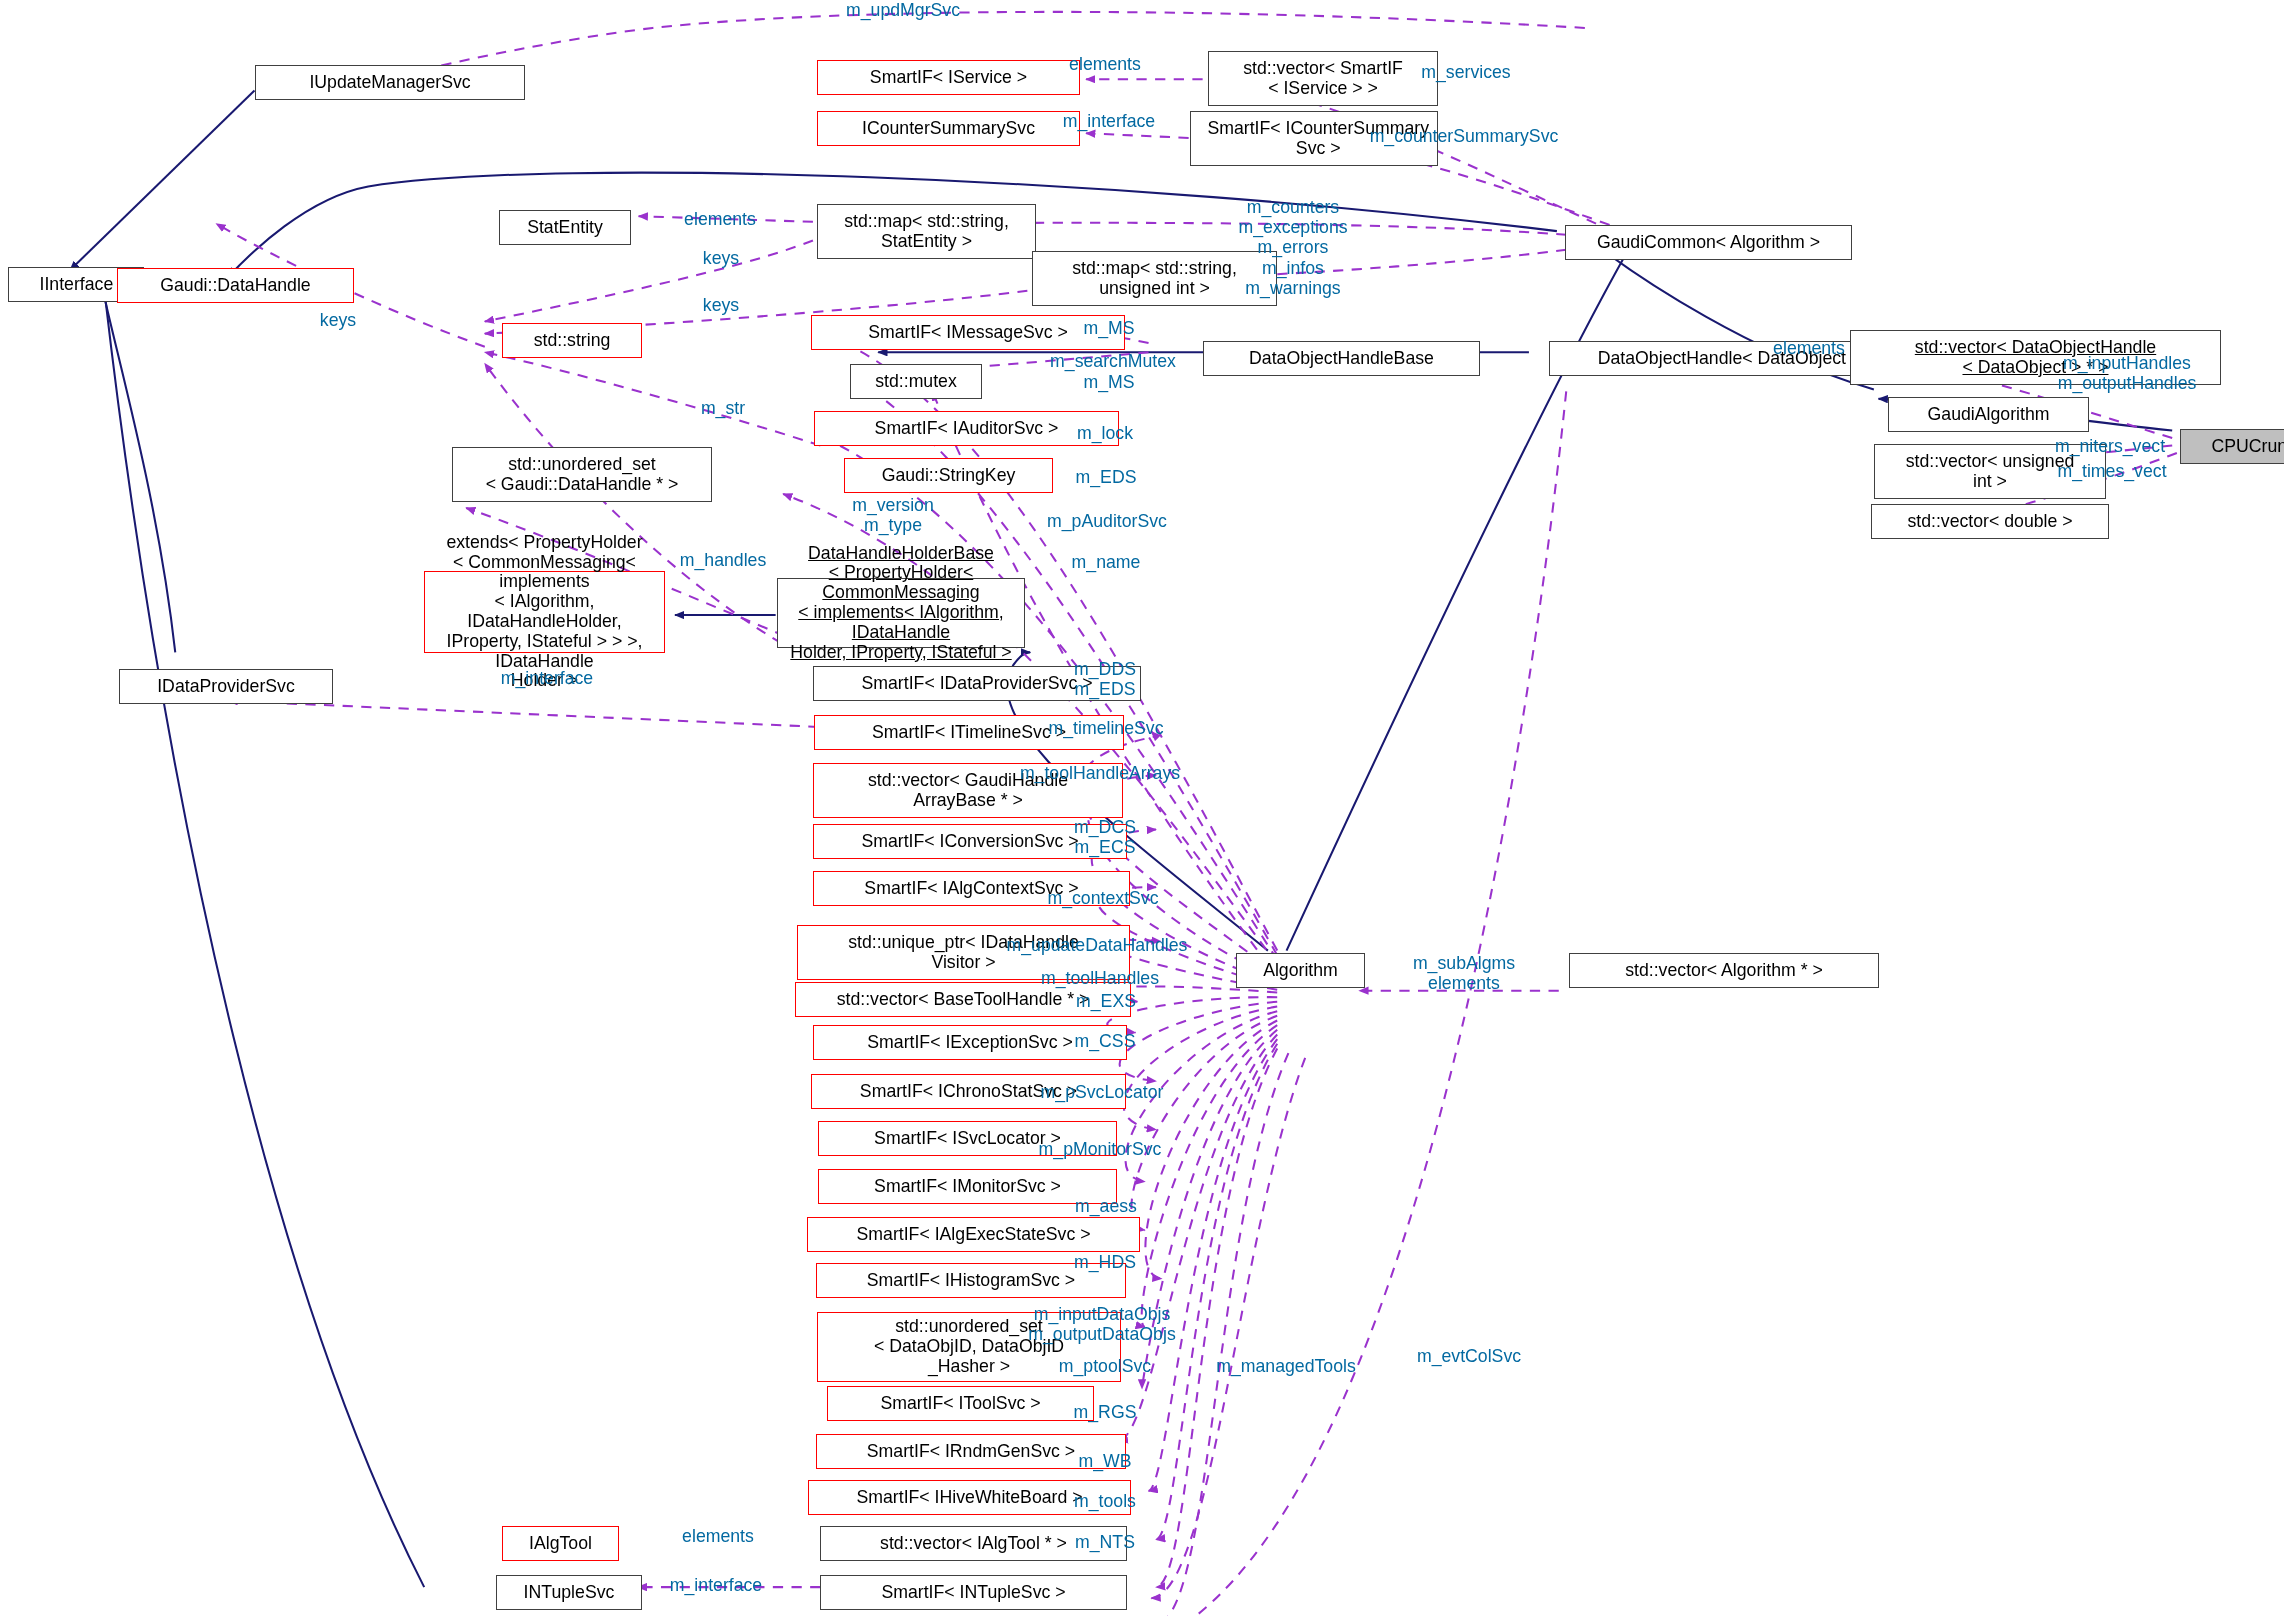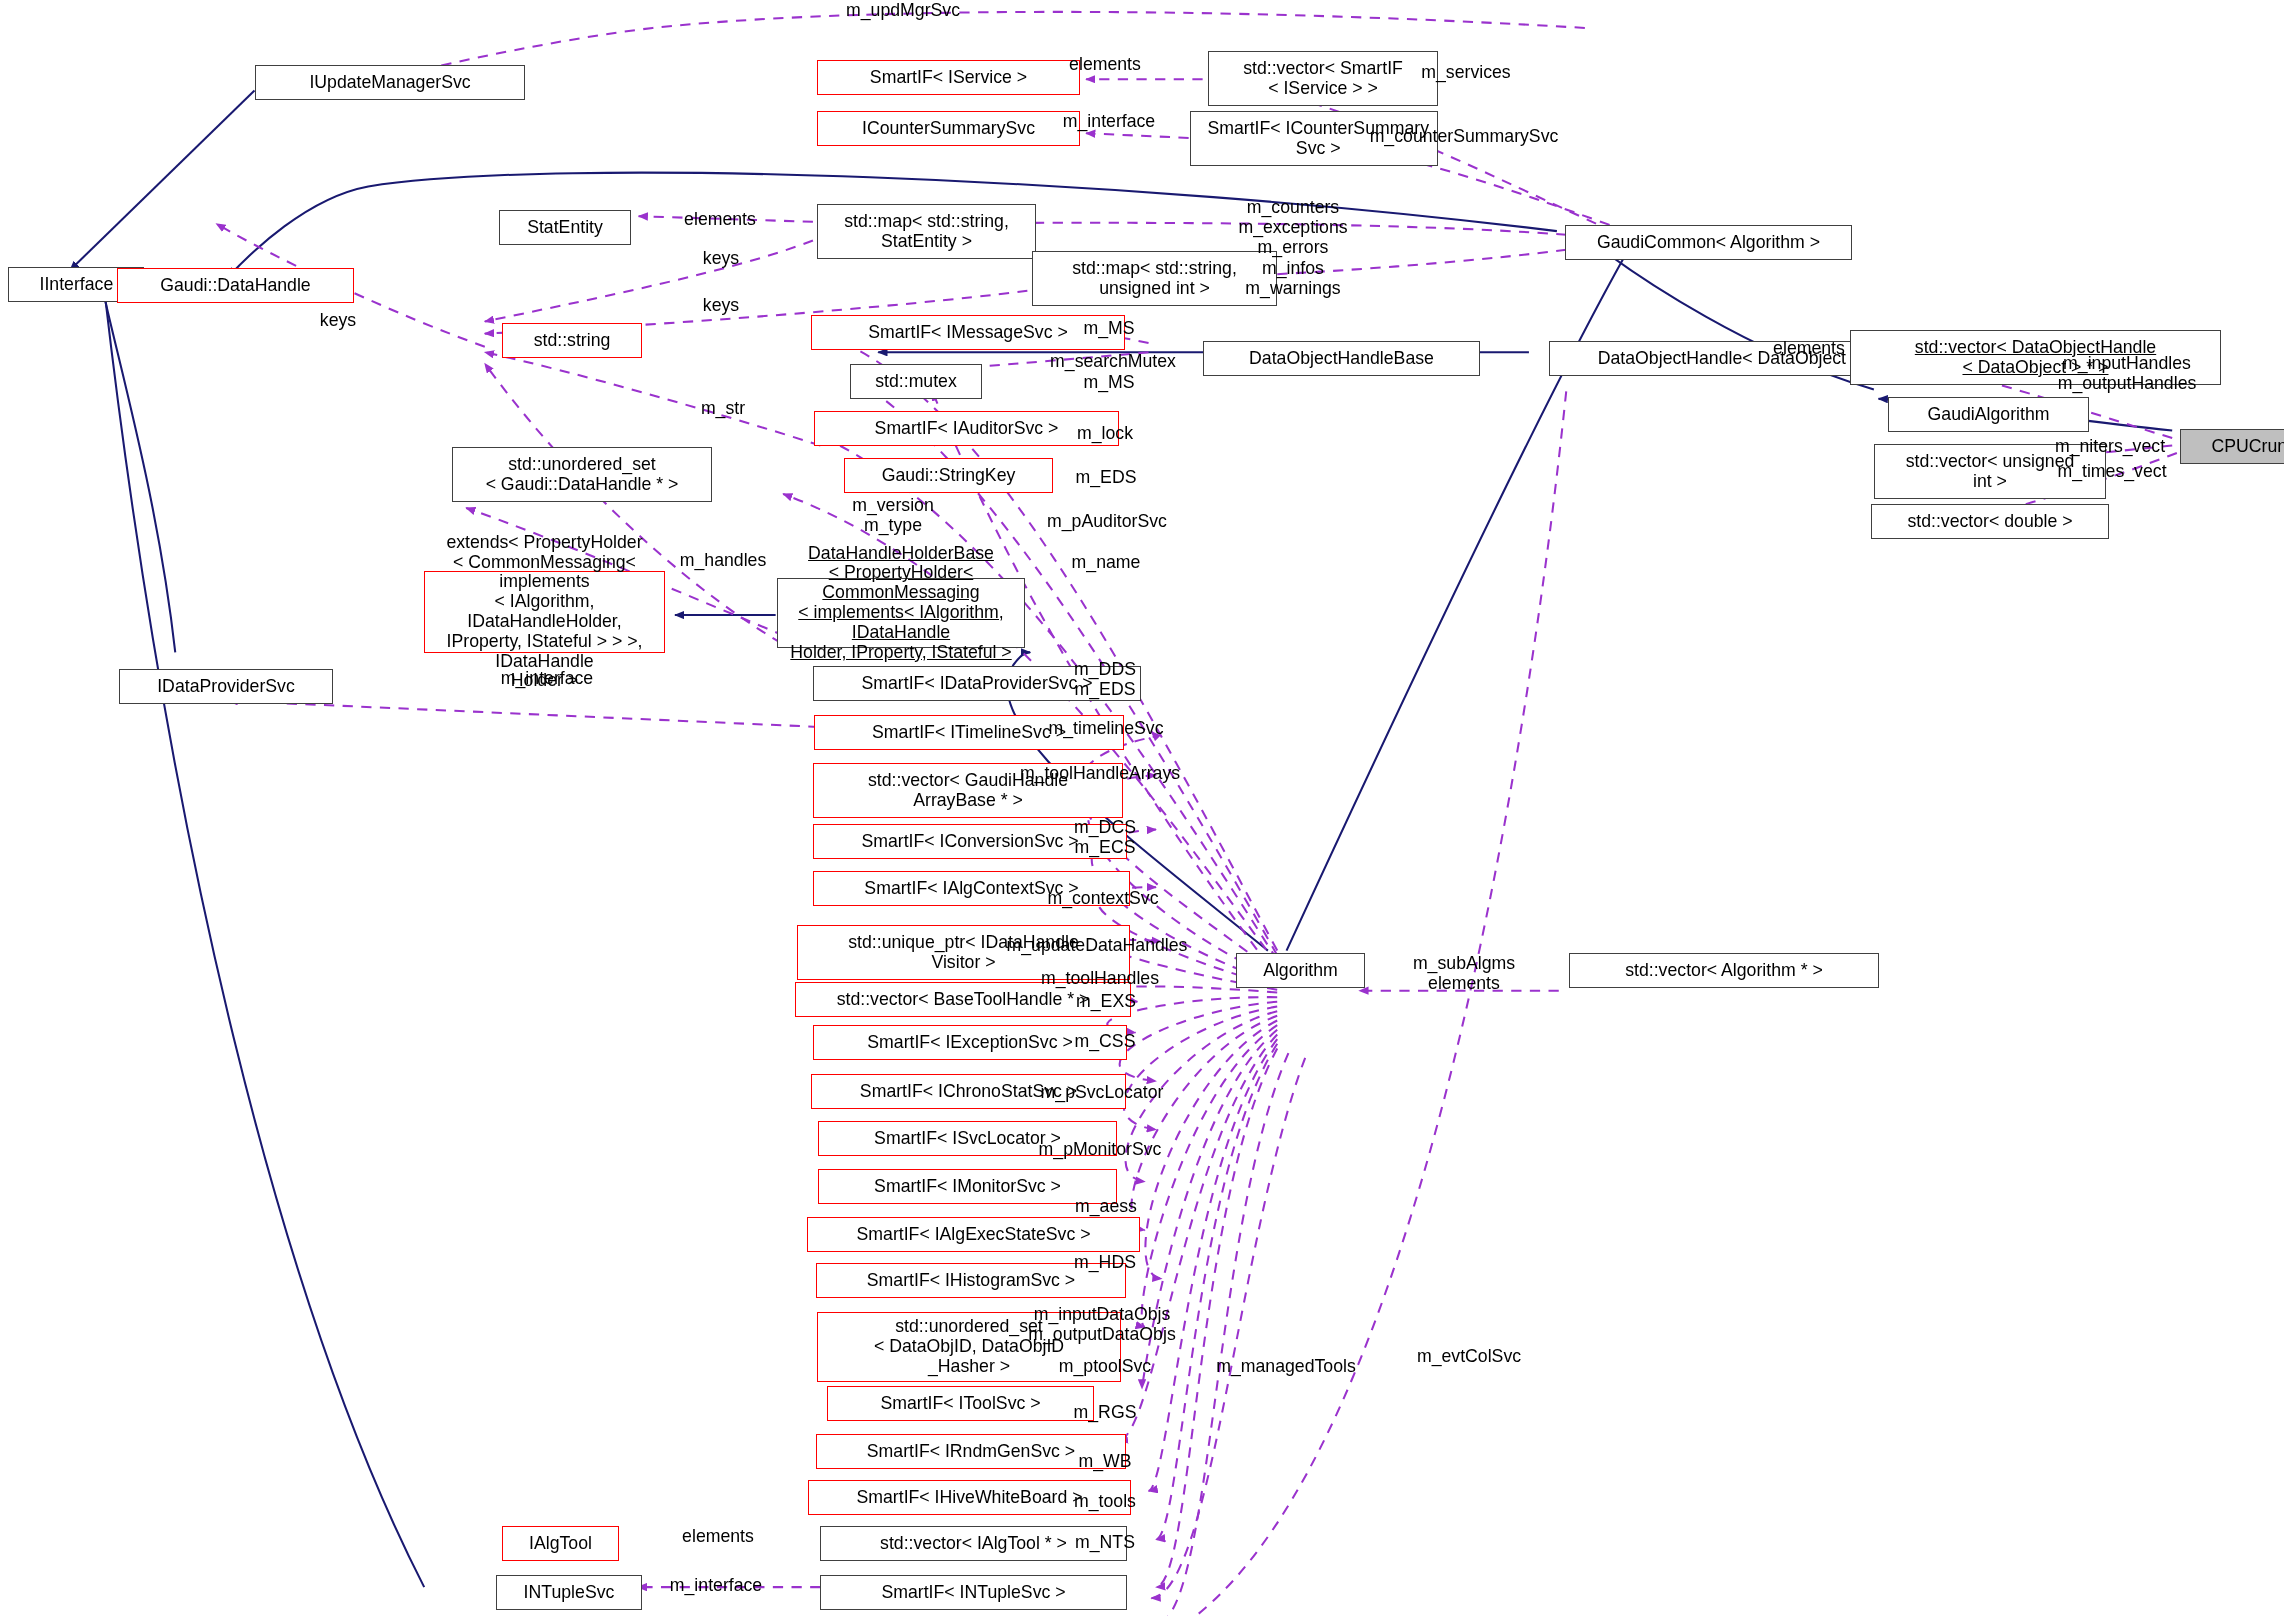--- a/index.html
+++ b/index.html
@@ -42,21 +42,21 @@
   .node.red {
     border-color: #ff0000;
   }
   .node.current {
     background: #bfbfbf;
     border-color: #404040;
   }
   .edge-label {
     position: absolute;
     font-size: 17.7px;
-    color: #000000;
+    color: #0369a1;
     line-height: 1.14;
     text-align: center;
     white-space: pre-line;
     z-index: 6;
     transform: translateX(-50%);
     pointer-events: none;
   }
 </style>
 </head>
 <body>

